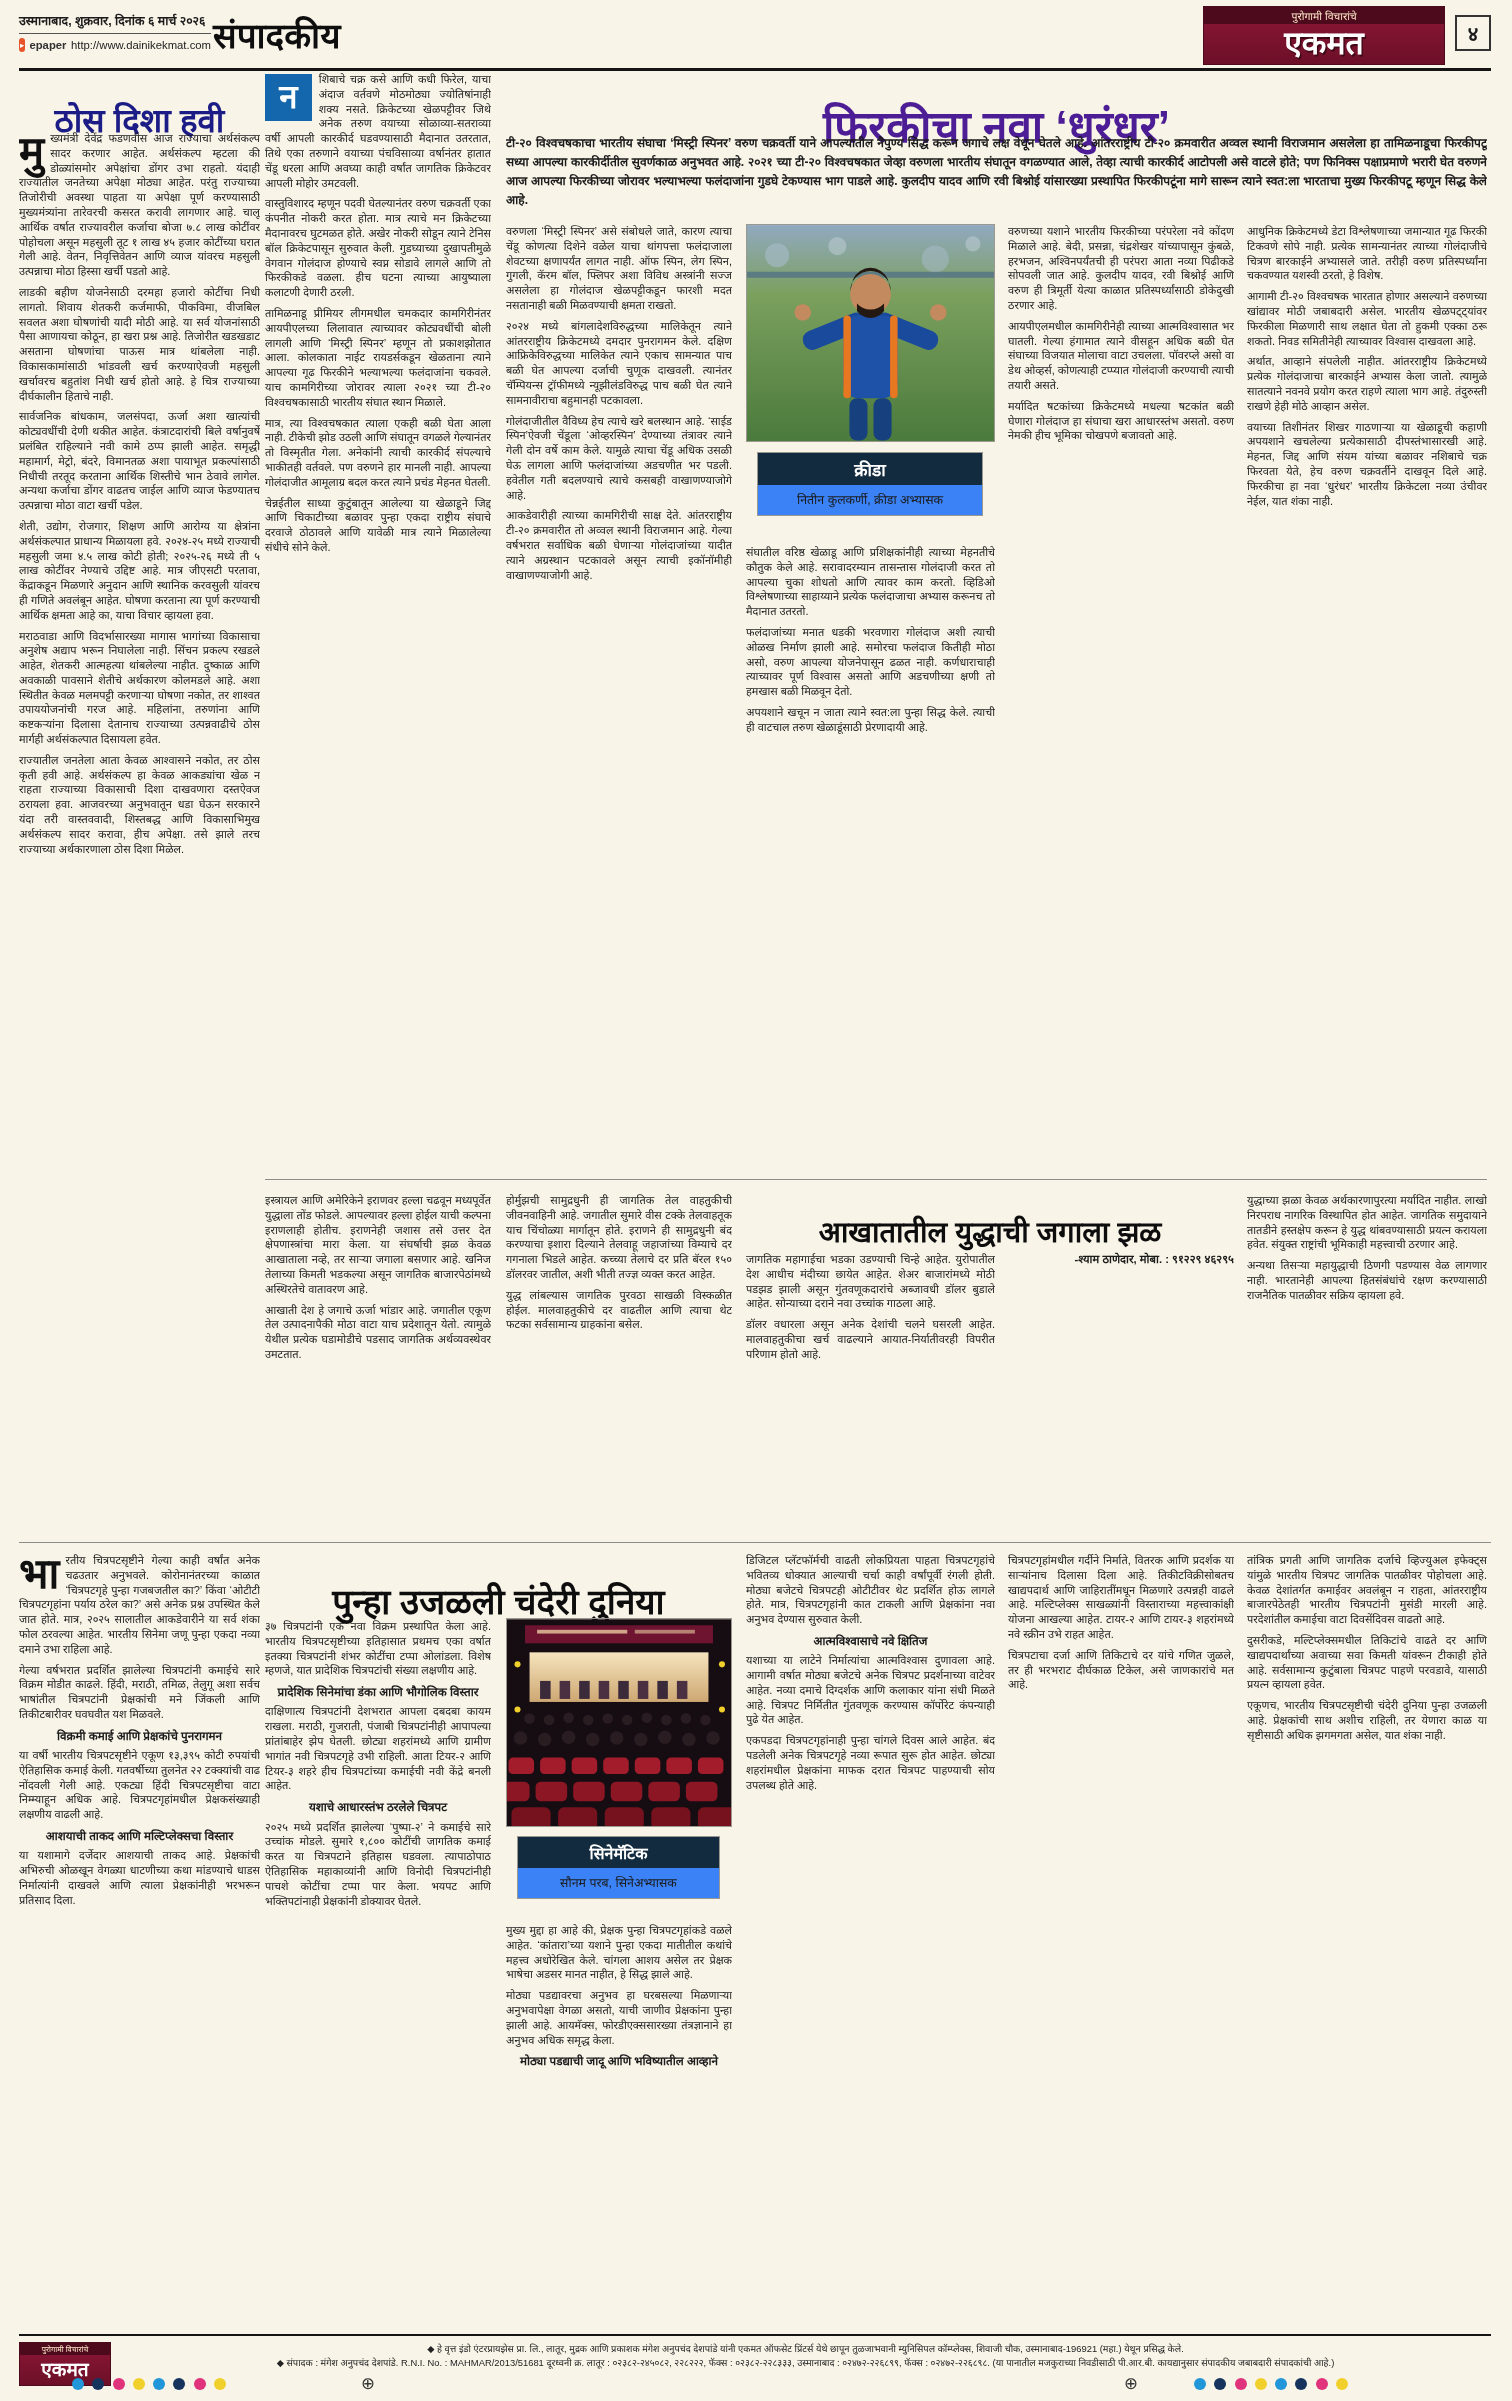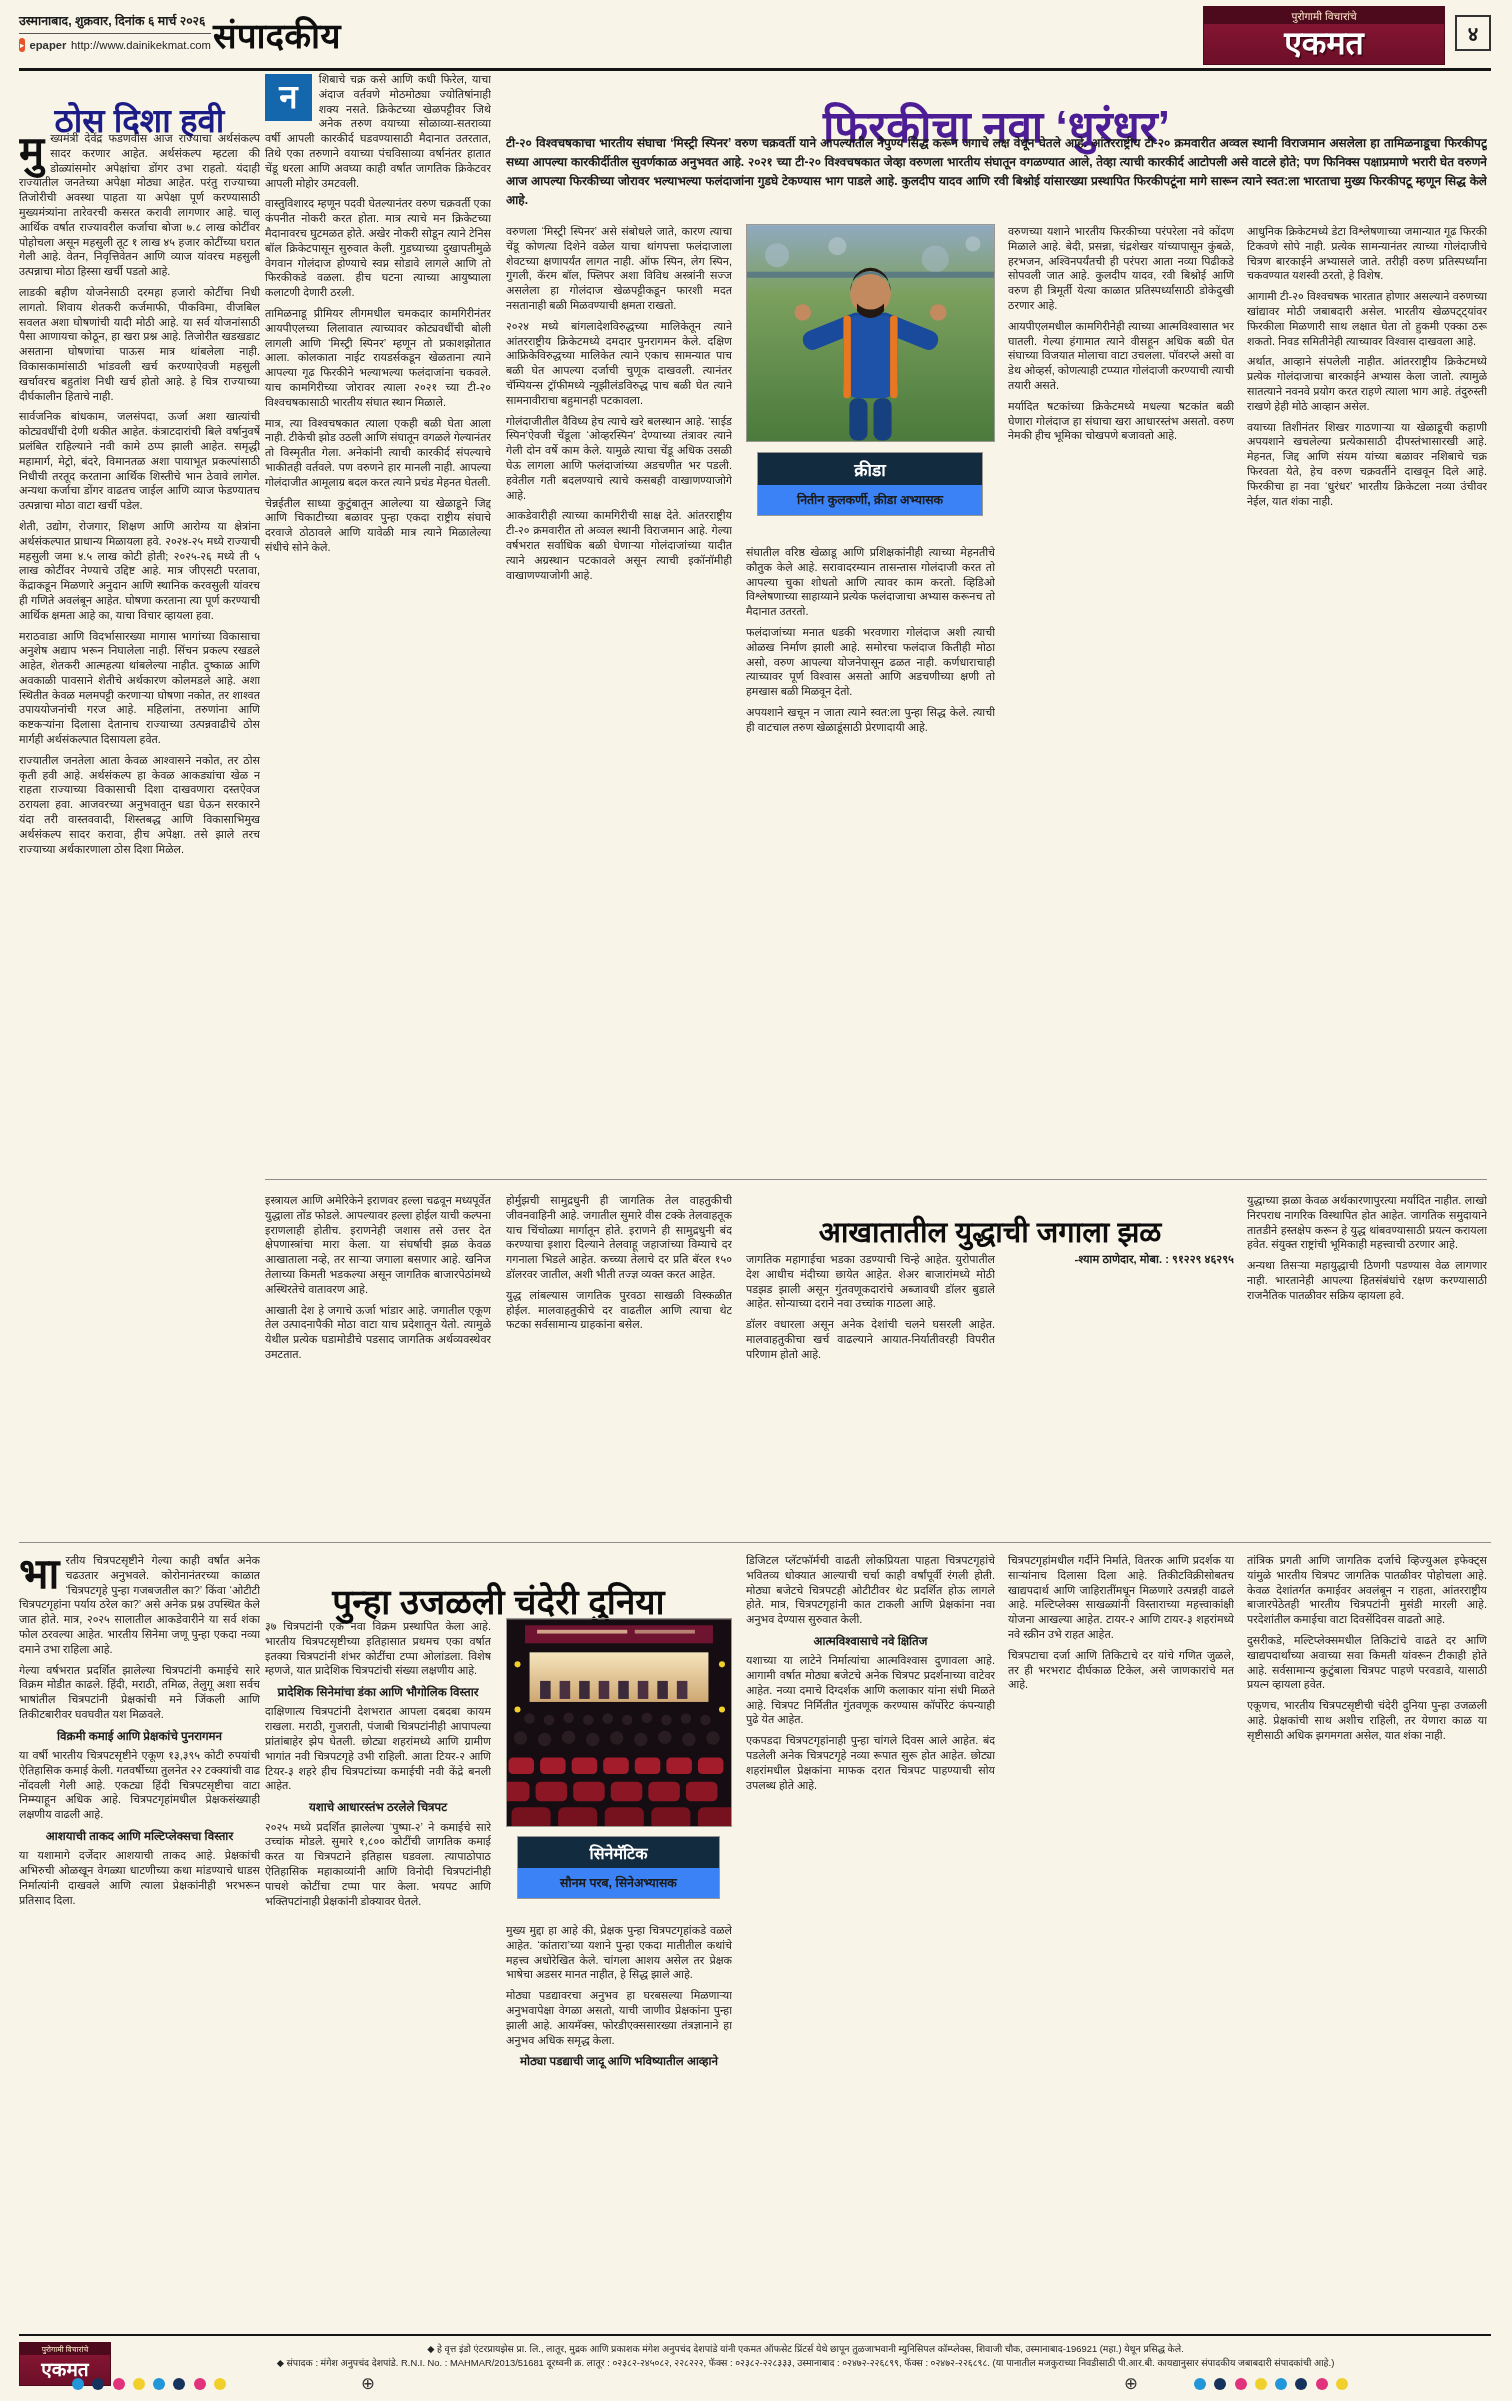--- a/index.html
+++ b/index.html
@@ -47,21 +47,21 @@
             font-size:44px;font-weight:bold;color:#4c1d95;line-height:53px;}
   .crk-intro{position:absolute;left:506px;top:134px;width:981px;height:80px;overflow:hidden;
              font-size:12px;font-weight:bold;line-height:19px;text-align:justify;}
   .crk-c3{left:506px;top:224px;width:226px;height:949px;}
   .crk-photo{position:absolute;left:746px;top:224px;width:249px;height:218px;border:0.8px solid #9a9890;overflow:hidden;}
   .crk-c4{left:746px;top:545px;width:249px;height:628px;}
   .crk-c5{left:1008px;top:224px;width:226px;height:949px;}
   .crk-c6{left:1247px;top:224px;width:240px;height:949px;}
   .authorbox{position:absolute;background:#3b82f6;border:0.8px solid #9a9890;text-align:center;overflow:hidden;}
   .ab-band{background:#132b3f;color:#fff;font-weight:bold;font-size:17.3px;padding:4.5px 0;}
-  .ab-name{font-weight:bold;font-size:12.4px;padding:6.8px 4.5px;line-height:16px;border-radius:13px;}
+  .ab-name{font-weight:normal;font-size:12.4px;padding:6.8px 4.5px;line-height:16px;border-radius:13px;}
   .crk-abox{left:757px;top:452px;width:226px;}
   .rule-1{position:absolute;left:265px;top:1179px;width:1222px;height:0.8px;background:#8c8c8c;}
 
   
   .war-a{left:265px;top:1193px;width:226px;height:343px;}
   .war-b{left:506px;top:1193px;width:226px;height:343px;}
   .war-head{position:absolute;left:746px;top:1194px;width:488px;text-align:center;
             font-size:29px;font-weight:bold;color:#0d0d0d;line-height:38px;}
   .war-c{left:746px;top:1252px;width:249px;height:285px;}
   .war-d{left:1008px;top:1252px;width:226px;height:285px;display:flex;flex-direction:column;}

